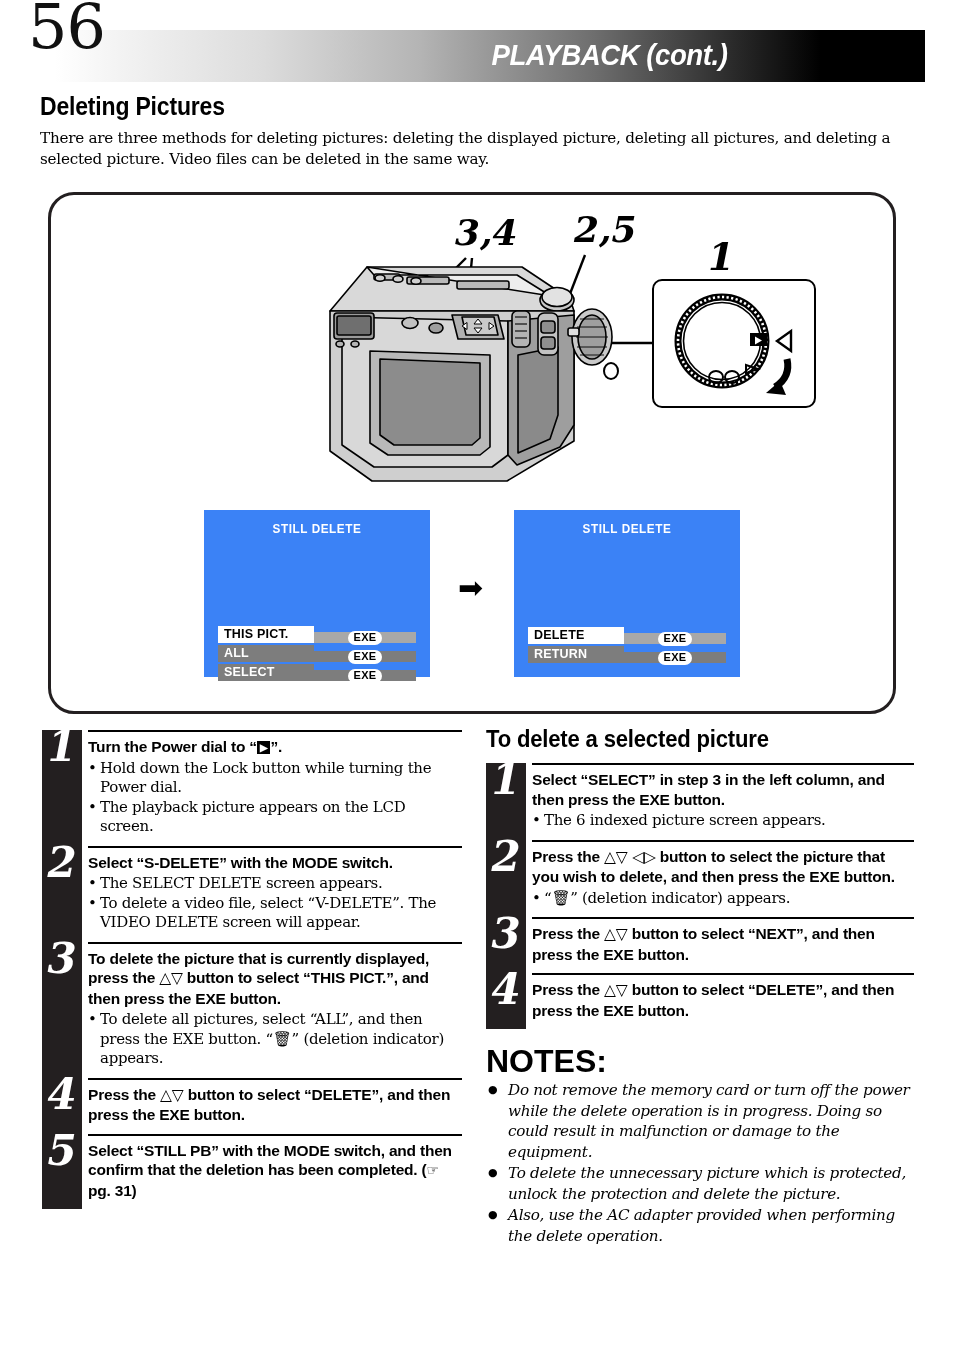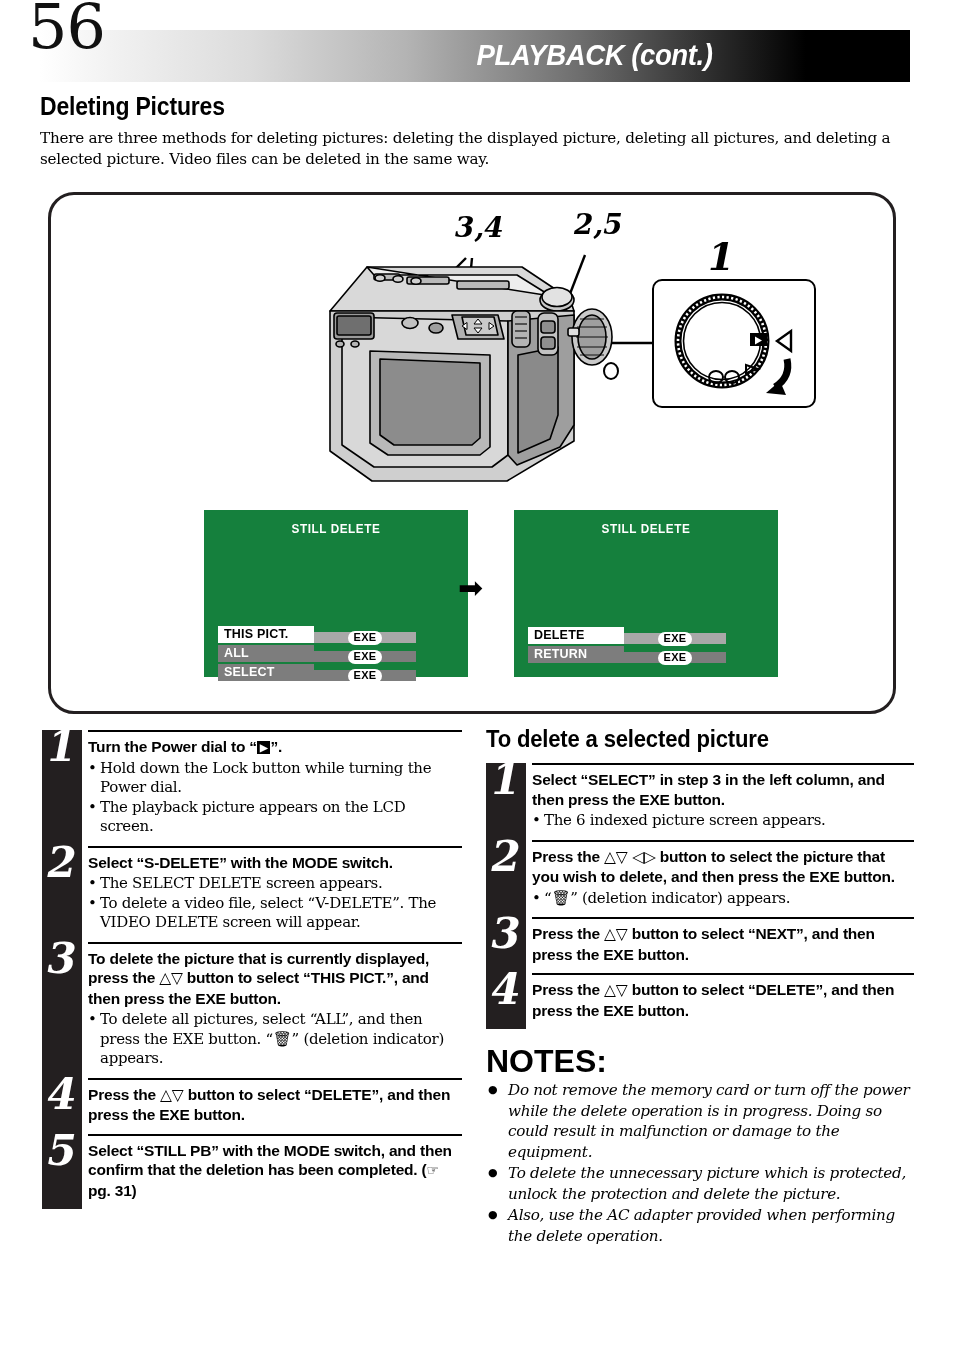--- a/index.html
+++ b/index.html
@@ -10,21 +10,21 @@
     width: 954px; height: 1352px;
     position: relative;
     font-family: "Liberation Sans", sans-serif;
     color: #000;
     overflow: hidden;
   }
 
   
   .header {
     position: absolute;
-    left: 0; top: 30px;
+    left: 15px; top: 30px;
     width: 760px; height: 52px;
   }
   .header-bar {
     position: absolute;
     left: 40px; top: 0;
     width: 870px; height: 52px;
     background: linear-gradient(to right,
         #ffffff 0%, #f2f2f2 8%, #dcdcdc 24%,
         #b4b4b4 42%, #6e6e6e 62%, #2a2a2a 78%, #000000 88%, #000000 100%);
   }
@@ -81,42 +81,42 @@
     border-radius: 26px;
     background: #fff;
     box-sizing: border-box;
   }
 
   .callout {
     position: absolute;
     font-family: "DejaVu Serif", serif;
     font-style: italic;
     font-weight: bold;
-    font-size: 28px;
+    font-size: 36px;
     color: #000;
   }
   #callout-34 { left: 455px; top: 211px; }
   #callout-25 { left: 574px; top: 208px; }
   #callout-1  { left: 708px; top: 234px; font-size: 38px; }
 
   
   .dial-box {
     position: absolute;
     left: 652px; top: 279px;
     width: 160px; height: 125px;
     border: 2px solid #000;
     border-radius: 10px;
     background: #fff;
   }
 
   
   .lcd {
     position: absolute;
-    background: #15803d;
-    width: 226px; height: 167px; padding-left: 38px;
+    background: #3b82f6;
+    width: 226px; height: 167px;
   }
   #lcd-1 { left: 204px; top: 510px; }
   #lcd-2 { left: 514px; top: 510px; }
   .lcd-title {
     position: absolute;
     left: 0; top: 12px; width: 100%;
     text-align: center;
     color: #fff;
     font-size: 12.5px;
     font-weight: bold;

